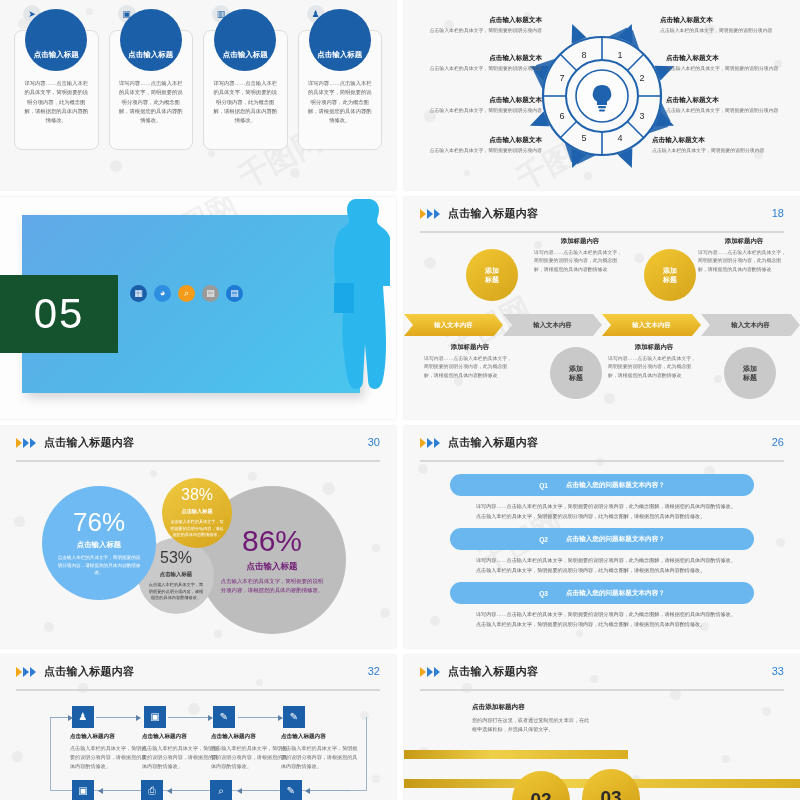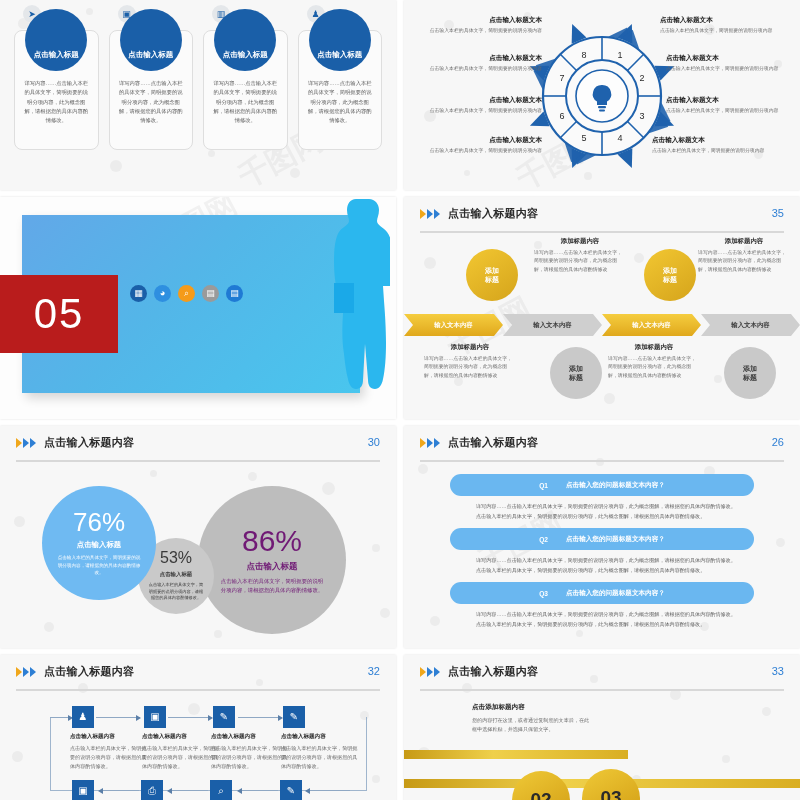--- a/index.html
+++ b/index.html
@@ -51,21 +51,21 @@
   .wl h4{margin:0 0 2px 0;font-size:6.6px;font-weight:bold;color:#1b1b1b;}
   .wl p{margin:0;font-size:4.9px;line-height:1.65;color:#6a6a6a;}
   .wl.r{text-align:right;}
   .wl.l{text-align:left;}
 
   
   .cover{background:#fdfdfd;}
   .cov-panel{position:absolute;left:22px;top:18px;width:338px;height:178px;
     background:linear-gradient(135deg,#62a8e8 0%,#53b6e8 45%,#49c6ee 100%);
     box-shadow:4px 5px 10px rgba(0,0,0,.16);}
-  .cov-num{position:absolute;left:0;top:78px;width:118px;height:78px;background:#b91c1c;
+  .cov-num{position:absolute;left:0;top:78px;width:118px;height:78px;background:#14532d;
     display:flex;align-items:center;justify-content:center;}
   .cov-num span{color:#fff;font-size:42px;font-weight:300;letter-spacing:2px;font-family:"Liberation Sans",sans-serif;}
   .cov-icons{position:absolute;left:130px;top:88px;display:flex;gap:7px;}
   .cov-icons i{width:17px;height:17px;border-radius:50%;display:flex;align-items:center;justify-content:center;
     font-style:normal;font-size:9px;color:#fff;line-height:1;}
   .cov-title{position:absolute;left:128px;top:110px;font-size:20px;font-weight:bold;color:#2b2b2b;letter-spacing:1px;}
   .silhouette{position:absolute;right:6px;top:0;width:64px;height:212px;}
 
   
   .tl-band{position:absolute;left:0;right:0;top:117px;height:22px;display:flex;}
@@ -305,21 +305,21 @@
     </div>
     <div class="wm" style="left:40px;top:110px;">千图网</div>
 
     <div class="s-head">
       <span class="chev">
           <span></span>
           <span></span>
           <span></span>
         </span>
       <span class="s-title">点击输入标题内容</span>
-      <span class="s-num">35</span>
+      <span class="s-num">18</span>
     </div>
     <div class="s-rule"></div>
 
     <div class="bub gold" style="left:62px;top:52px;">添加<br>标题</div>
     <div class="tl-txt" style="left:130px;top:40px;">
       <h5>添加标题内容</h5>
       <p>详写内容……点击输入本栏的具体文字，简明扼要的说明分项内容，此为概念图解，请根据您的具体内容酌情修改</p>
     </div>
 
     <div class="bub gold" style="left:240px;top:52px;">添加<br>标题</div>
@@ -377,20 +377,25 @@
       <span class="t" style="font-size:8.5px">点击输入标题</span>
       <span class="d" style="font-size:5.4px;width:104px">点击输入本栏的具体文字，简明扼要的说明分项内容，请根据您的具体内容酌情修改。</span>
     </div>
 
     <div class="pc" style="left:138px;top:112px;width:76px;height:76px;background:#c9c9c9;color:#3a3a3a;z-index:2">
       <span class="v" style="font-size:16px">53%</span>
       <span class="t" style="font-size:5.4px">点击输入标题</span>
       <span class="d" style="font-size:4.2px;width:58px">点击输入本栏的具体文字，简明扼要的说明分项内容，请根据您的具体内容酌情修改。</span>
     </div>
 
+    <div class="pc" style="left:162px;top:52px;width:70px;height:70px;background:linear-gradient(150deg,#efcb43,#d6a41c);color:#fff;z-index:3">
+      <span class="v" style="font-size:16px">38%</span>
+      <span class="t" style="font-size:5.2px">点击输入标题</span>
+      <span class="d" style="font-size:4.1px;width:56px">点击输入本栏的具体文字，简明扼要的说明分项内容，请根据您的具体内容酌情修改。</span>
+    </div>
 
     <div class="pc" style="left:42px;top:60px;width:114px;height:114px;background:#6fbaf2;color:#fff;z-index:4">
       <span class="v" style="font-size:26px">76%</span>
       <span class="t" style="font-size:7.4px">点击输入标题</span>
       <span class="d" style="font-size:4.6px;width:86px">点击输入本栏的具体文字，简明扼要的说明分项内容，请根据您的具体内容酌情修改。</span>
     </div>
   </div>
 
   <div class="slide">
     <div class="dots">

